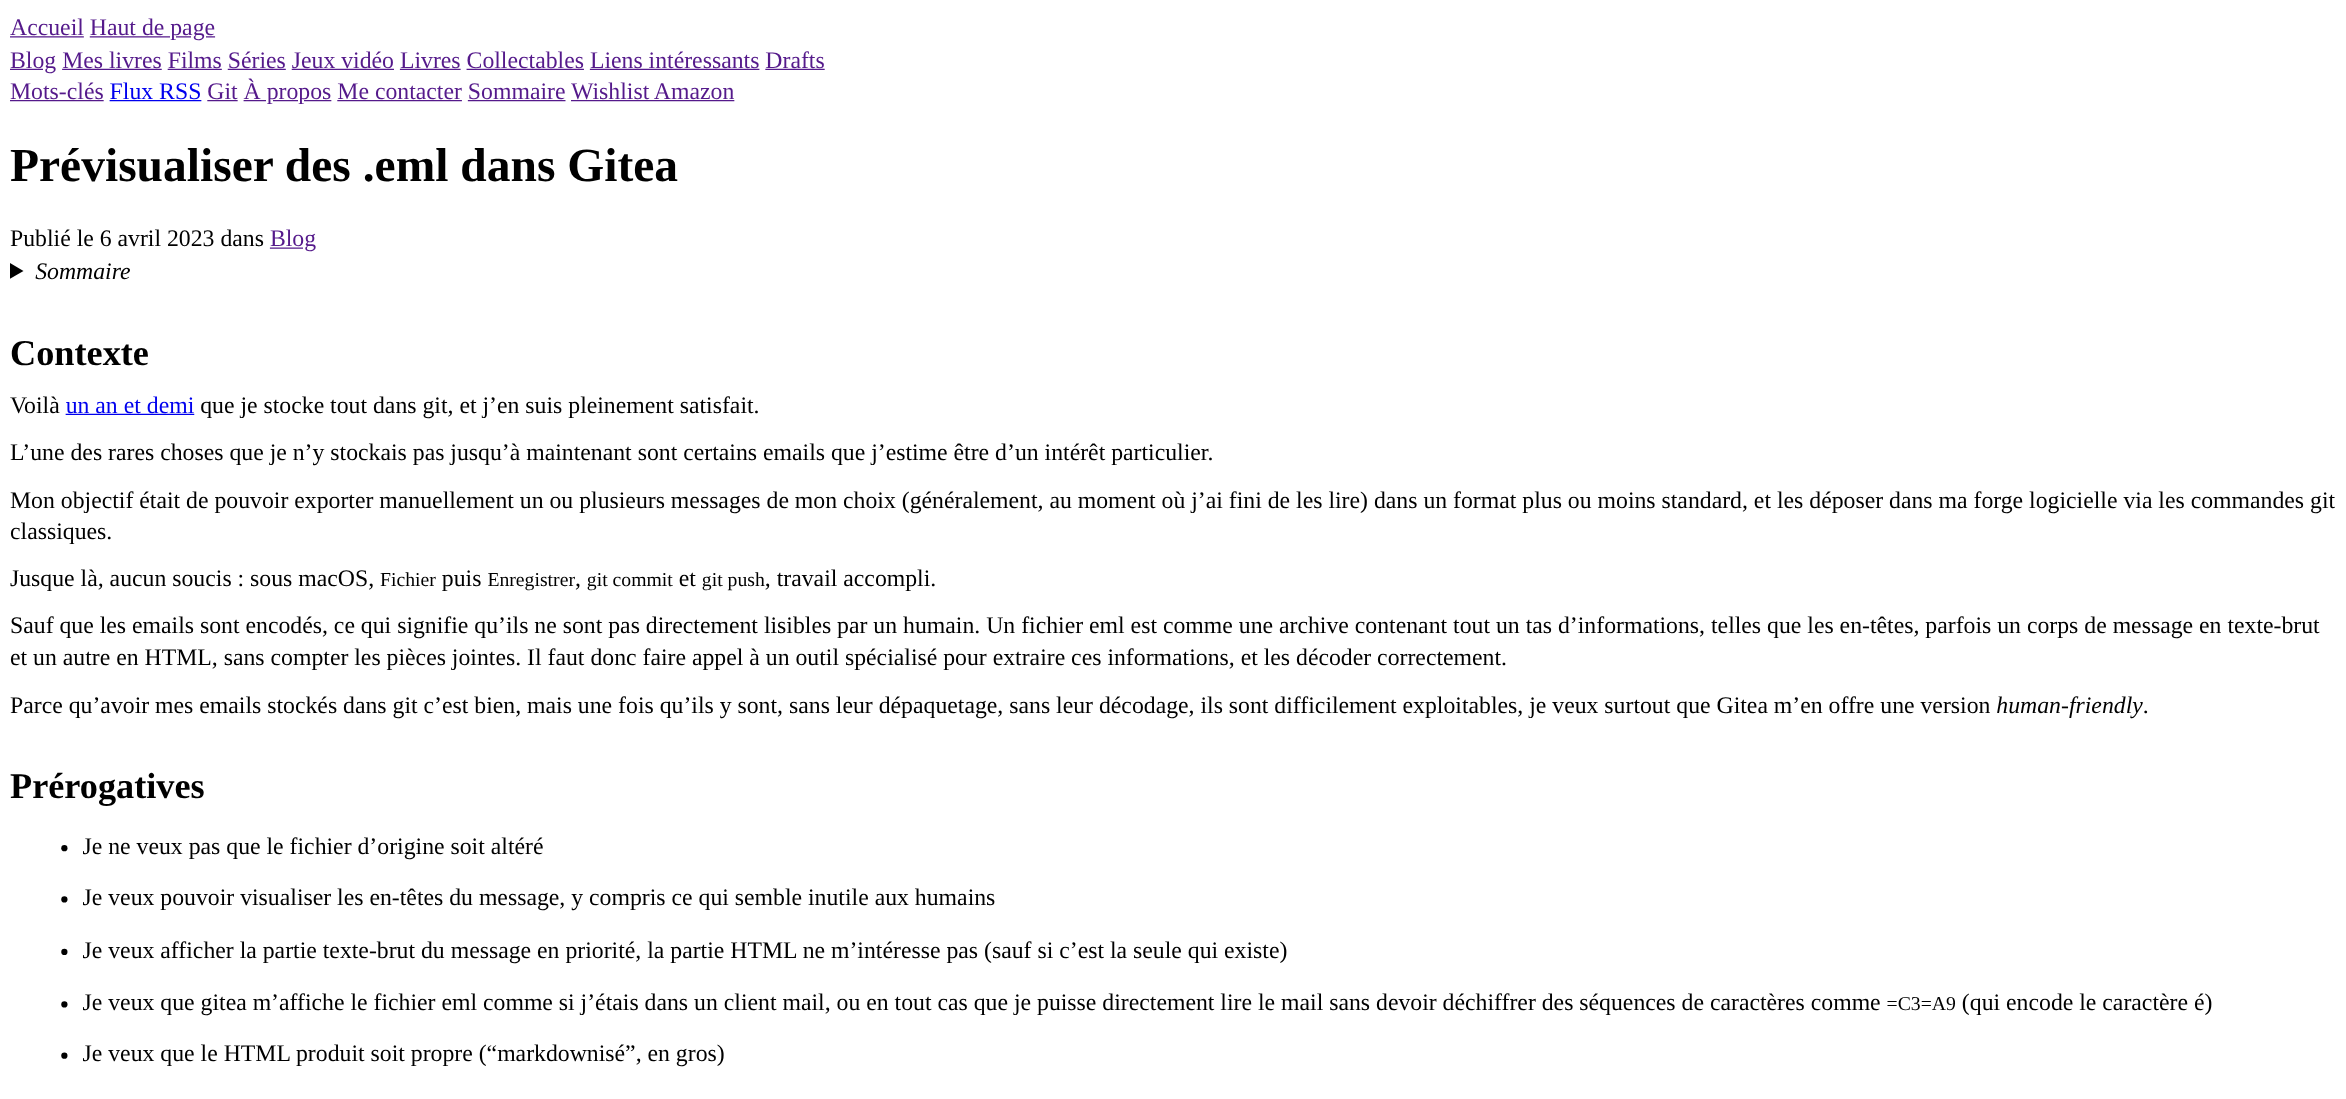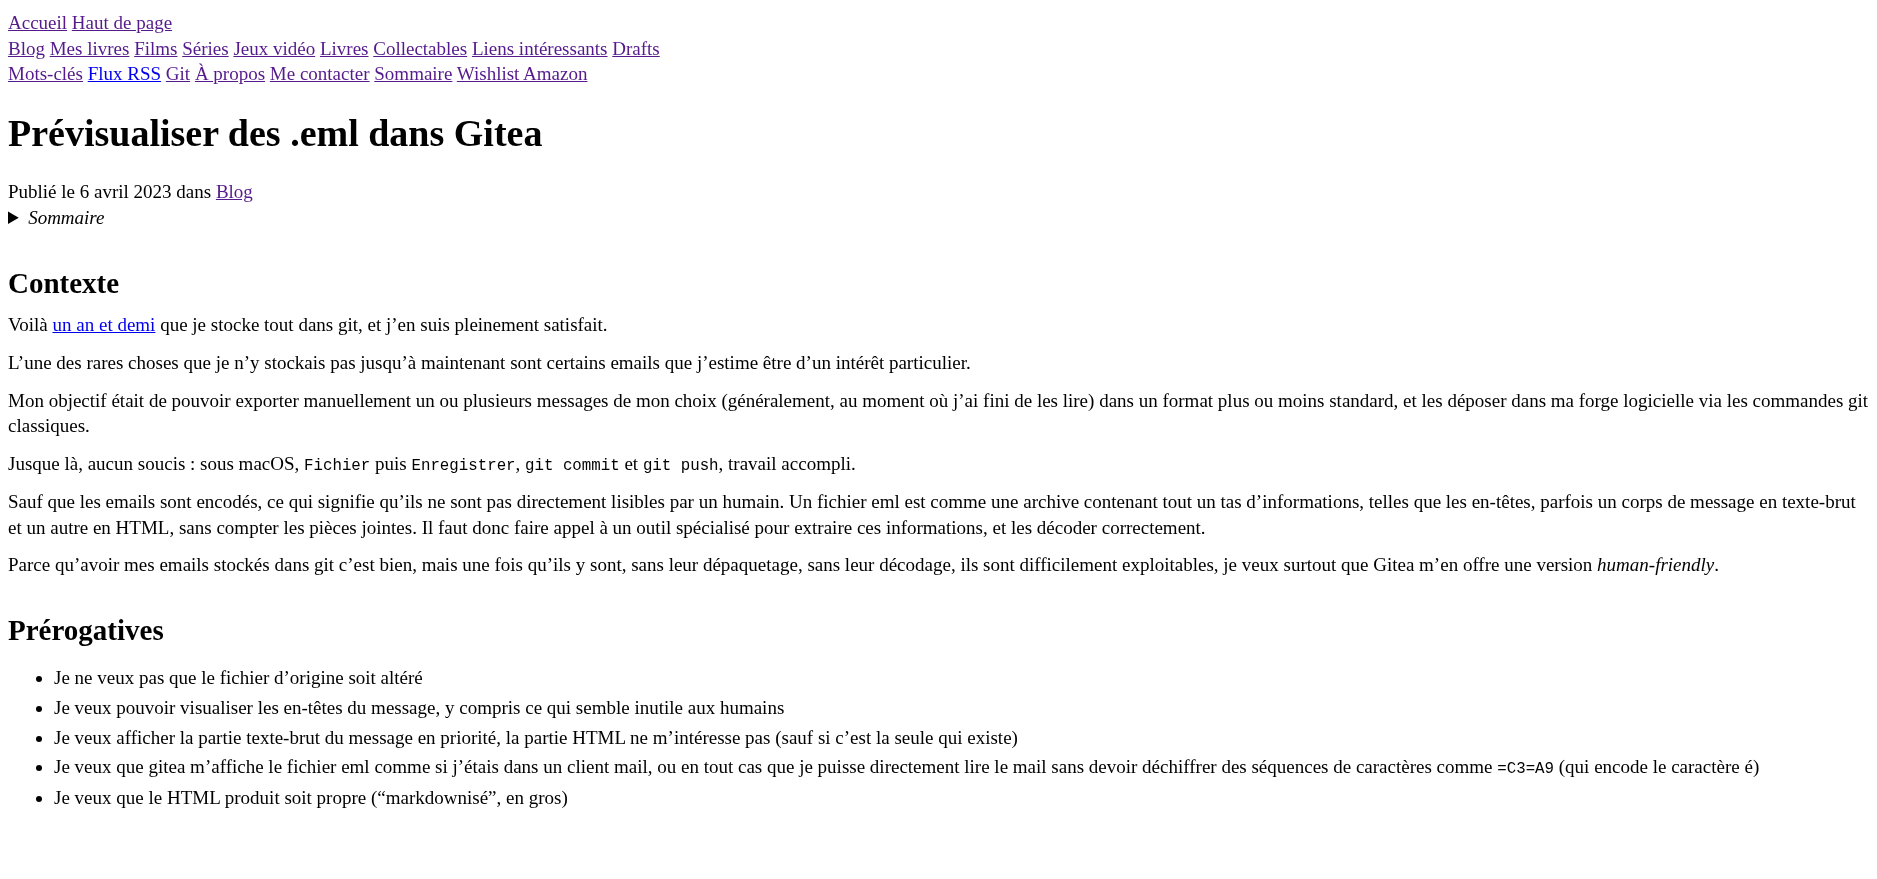--- a/index.html
+++ b/index.html
@@ -28,23 +28,23 @@
     font-size: 29px;
     line-height: 1.15;
     margin: 36px 0 12px 0;
     font-weight: bold;
   }
   .byline { margin: 0 0 1px 0; }
   details { margin: 0 0 2px 0; font-style: italic; }
   summary { cursor: pointer; }
   p { margin: 12px 0; }
   ul { margin: 18px 0; padding-left: 42px; }
-  li { margin: 4px; }
+  li { margin: 16px; }
   code {
-    font-family: Liberation Mono, monospace;
+    font-family: Liberation Serif, serif;
     font-size: 0.83em;
   }
   em { font-style: italic; }
 </style>
 </head>
 <body>
 
 <nav>
     <div class="nav-row"><a href="#" class="visited">Accueil</a> <a href="#" class="visited">Haut de page</a></div>
     <div class="nav-row"><a href="#" class="visited">Blog</a> <a href="#" class="visited">Mes livres</a> <a href="#" class="visited">Films</a> <a href="#" class="visited">Séries</a> <a href="#" class="visited">Jeux vidéo</a> <a href="#" class="visited">Livres</a> <a href="#" class="visited">Collectables</a> <a href="#" class="visited">Liens intéressants</a> <a href="#" class="visited">Drafts</a></div>

